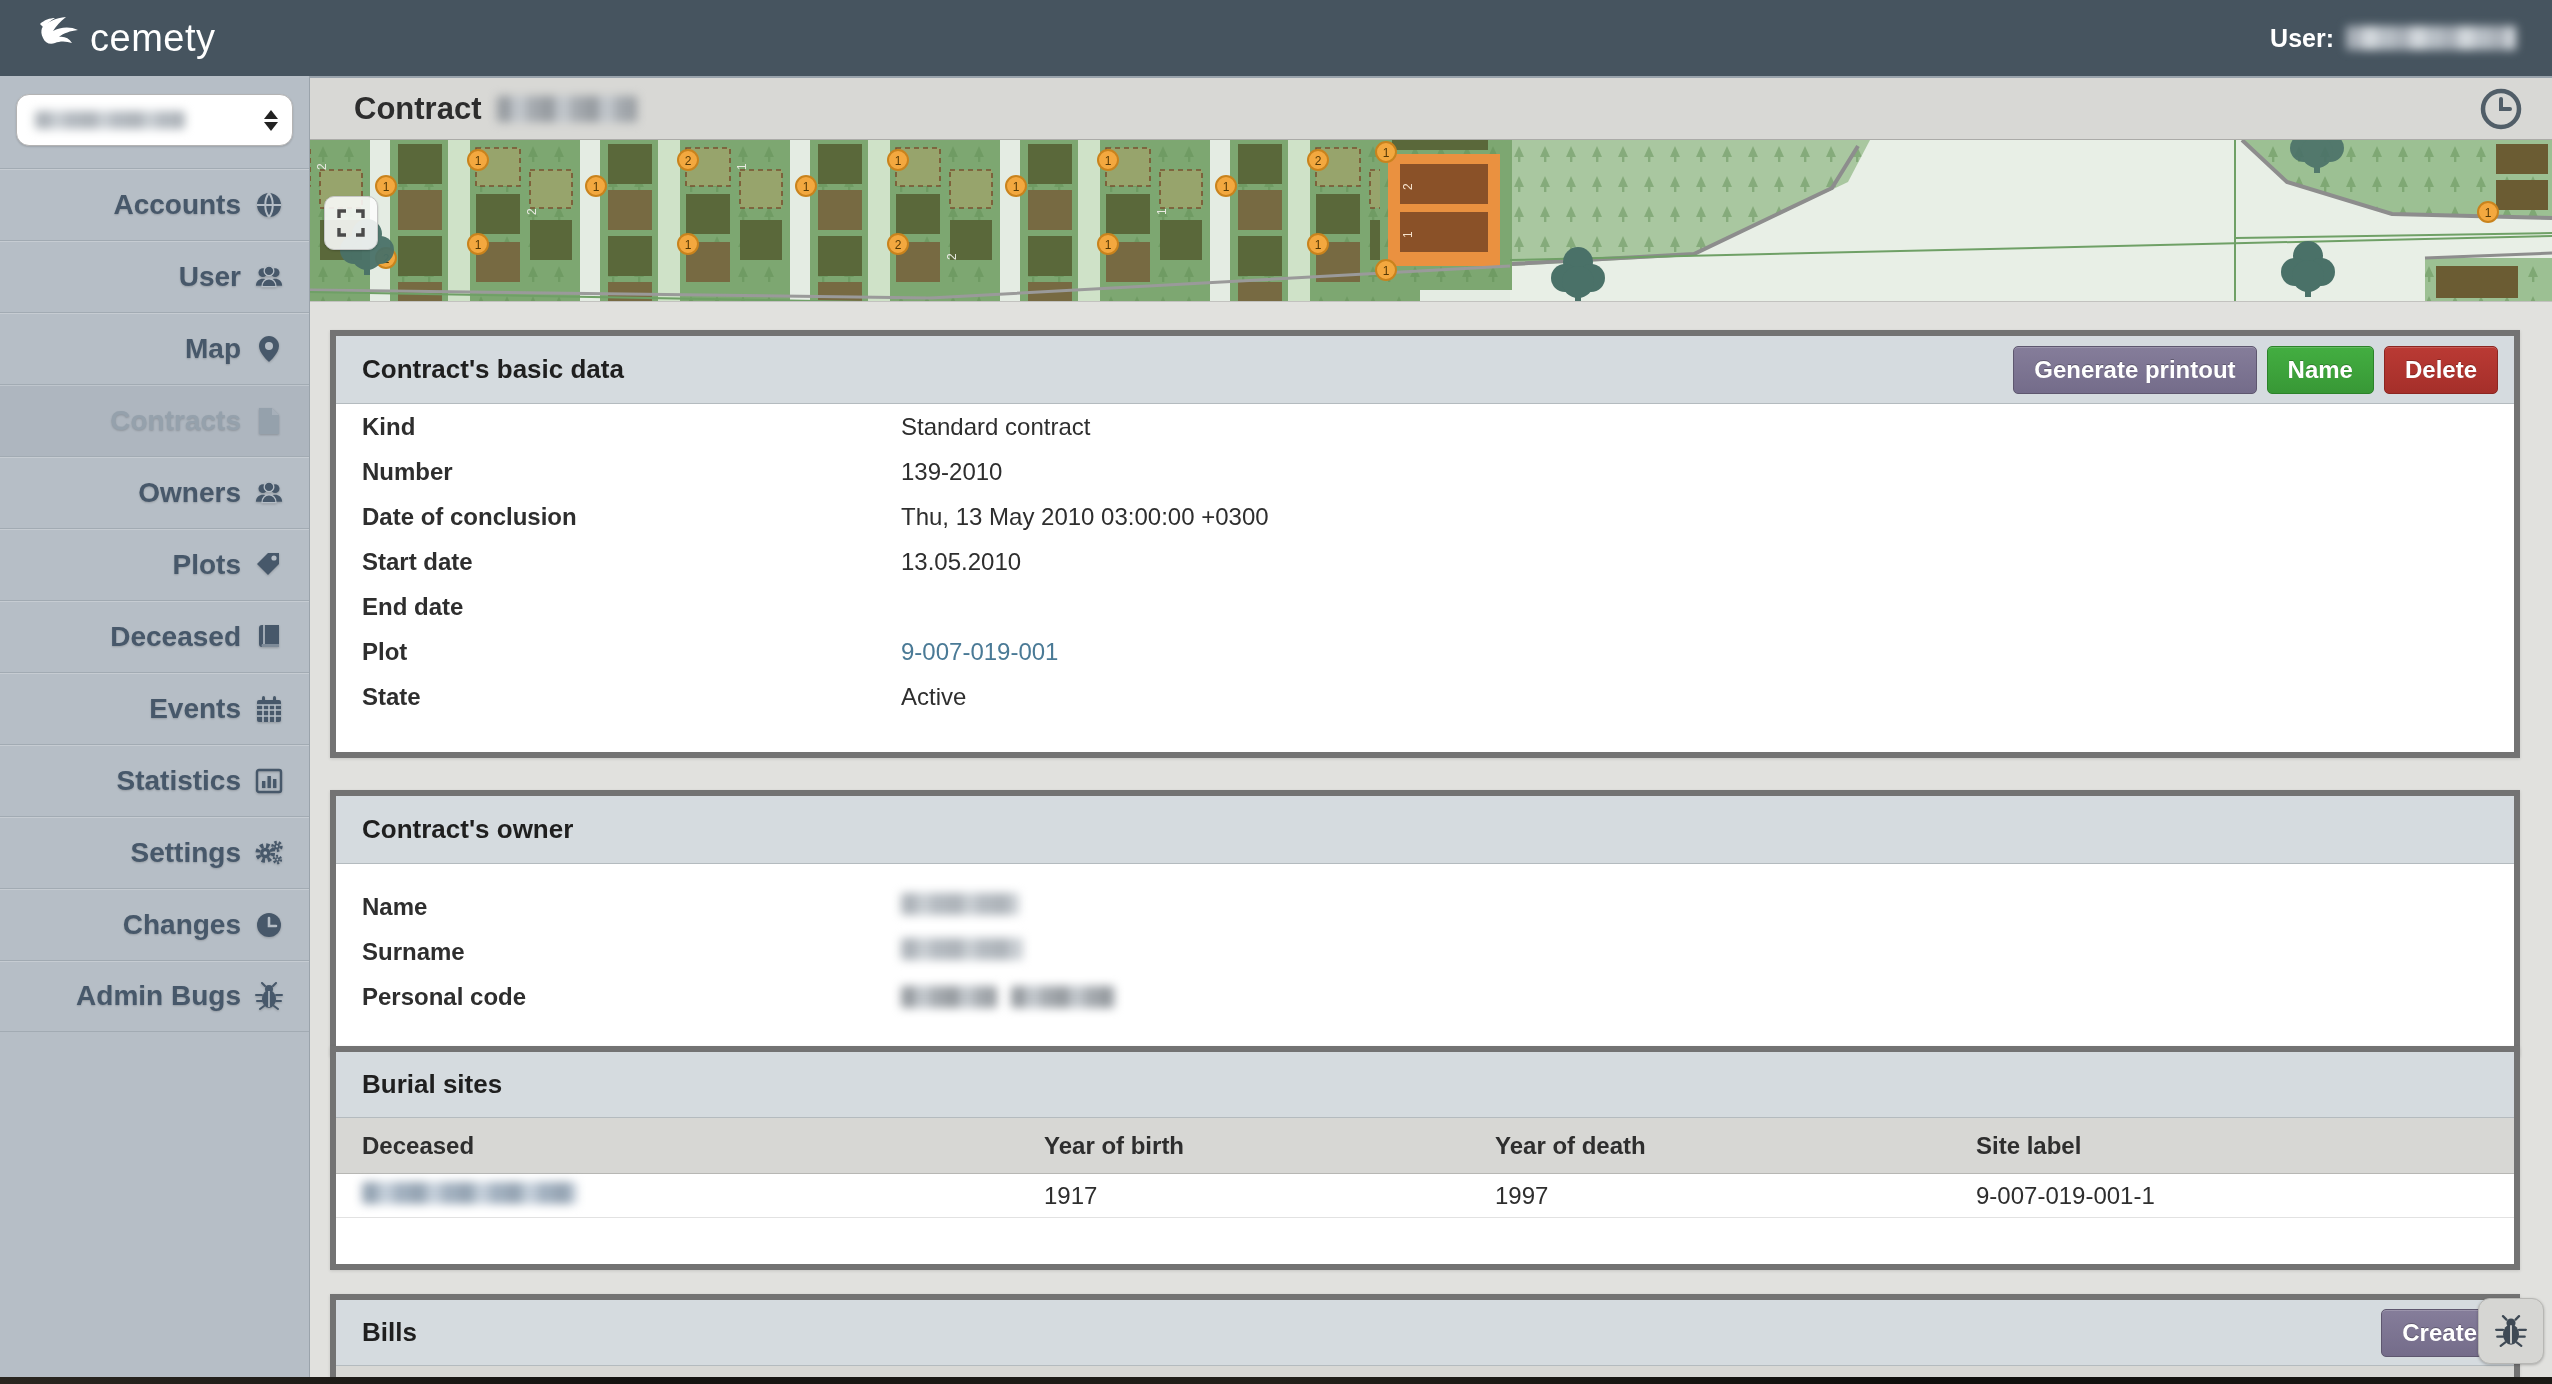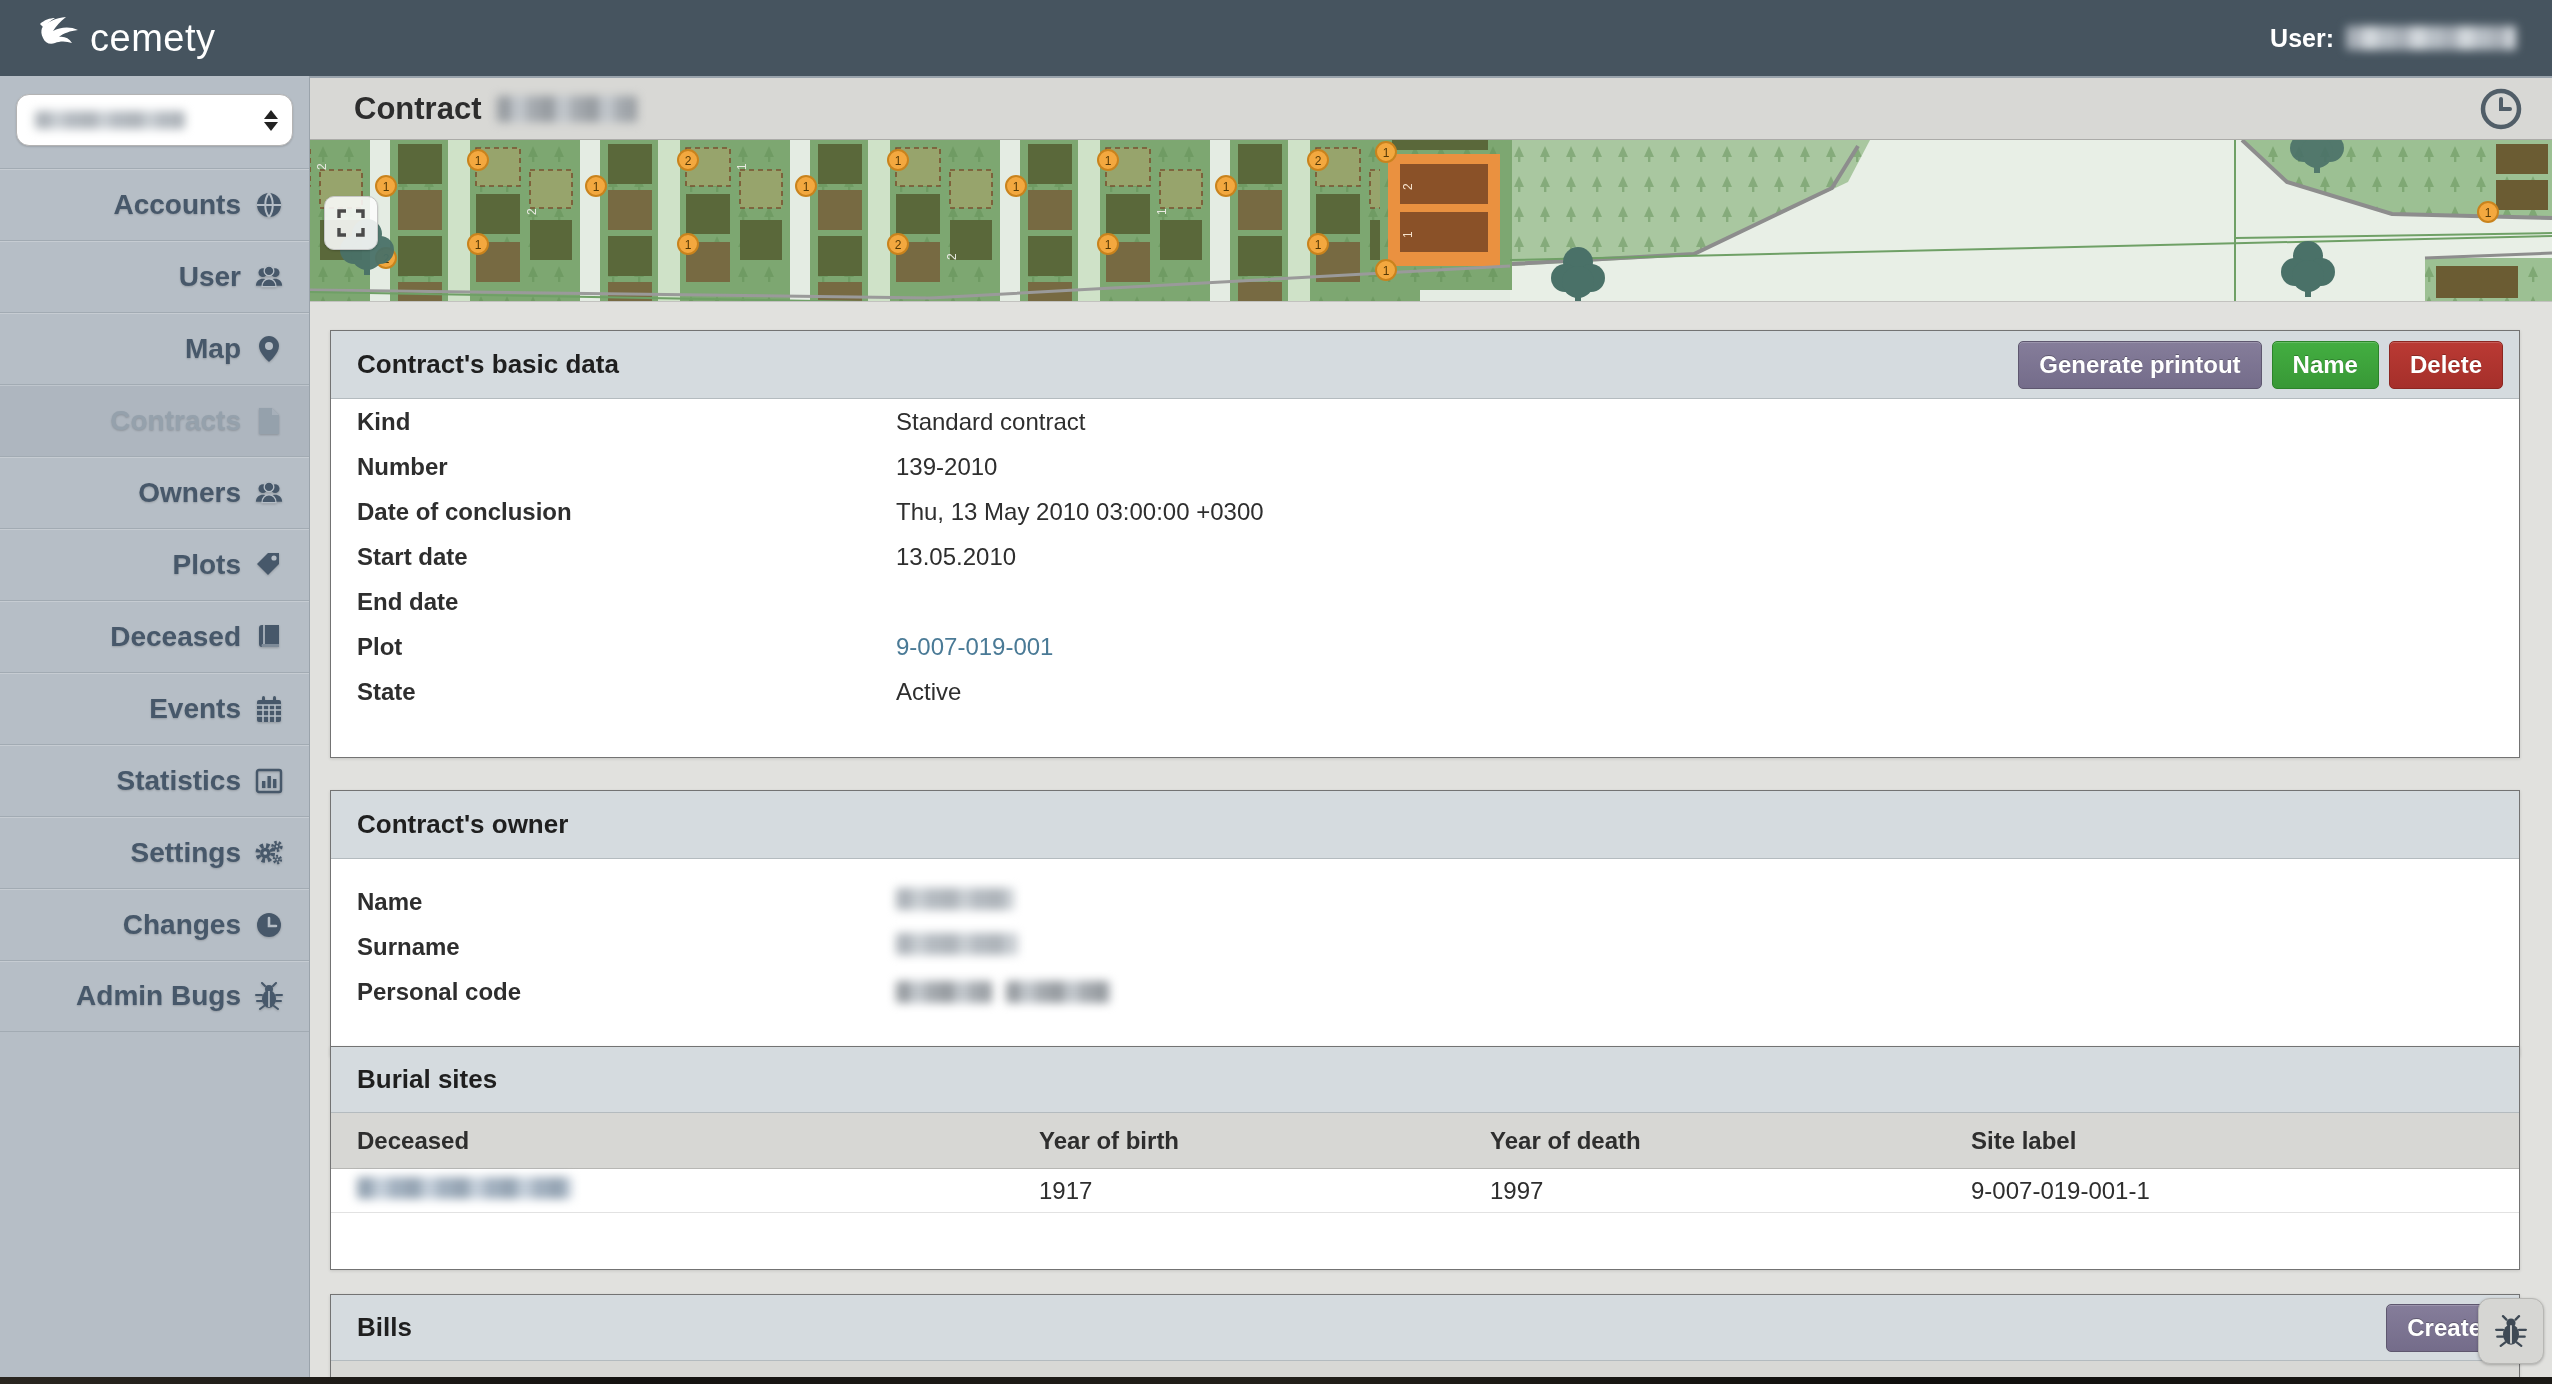--- a/index.html
+++ b/index.html
@@ -39,21 +39,21 @@
   .page-title { font-size:31px; font-weight:bold; color:#2d2d2d; display:flex; align-items:center; gap:16px; }
 
   
   .map { position:absolute; left:310px; top:140px; width:2242px; height:162px; overflow:hidden; background:#e4ece3; z-index:4; border-bottom:1px solid #c2c2bf; }
   .map svg { display:block; }
   .map-fs-btn { position:absolute; left:324px; top:196px; width:54px; height:54px; border-radius:10px;
                 background:rgba(252,252,252,.88); border:1px solid #c6c6c6; z-index:6;
                 display:flex; align-items:center; justify-content:center; cursor:pointer; box-shadow:0 1px 2px rgba(0,0,0,.2); }
 
   
-  .panel { position:absolute; left:330px; width:2190px; background:#fff; border:1px solid #737373;
+  .panel { position:absolute; left:330px; width:2190px; background:#fff; border:6px solid #737373;
            box-shadow:0 1px 3px rgba(0,0,0,.12); z-index:5; }
   .panel-head { height:68px; background:#d5dbdf; border-bottom:1px solid #b4bbbf; display:flex; align-items:center;
                 justify-content:space-between; padding:0 16px 0 26px; }
   .panel-title { font-size:26px; font-weight:bold; color:#1f1f1f; }
   .btn { display:inline-block; border-radius:5px; color:#fff; font-size:24px; font-weight:bold; line-height:1;
          padding:11px 20px; cursor:pointer; text-shadow:0 -1px 0 rgba(0,0,0,.25); box-shadow:inset 0 1px 0 rgba(255,255,255,.18); }
   .btn-purple { background:linear-gradient(#857d9a,#746c8a); border:1px solid #5e576f; }
   .btn-green  { background:linear-gradient(#43ae41,#389836); border:1px solid #2c832a; }
   .btn-red    { background:linear-gradient(#ba3a34,#a52f2a); border:1px solid #8c2621; }
   .btn-row { display:flex; gap:10px; }

